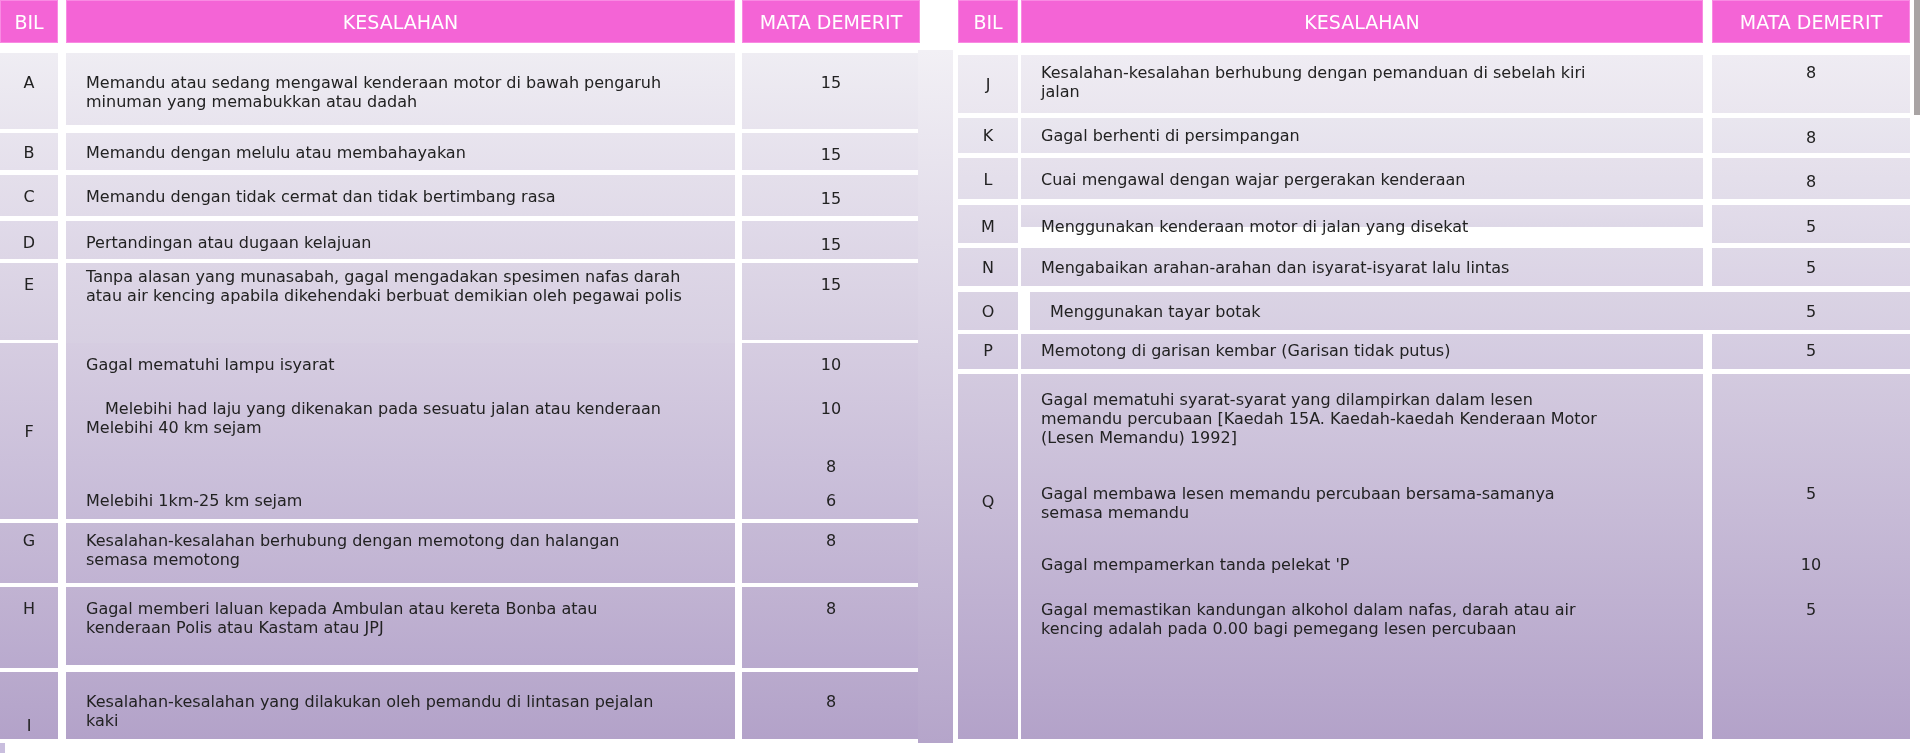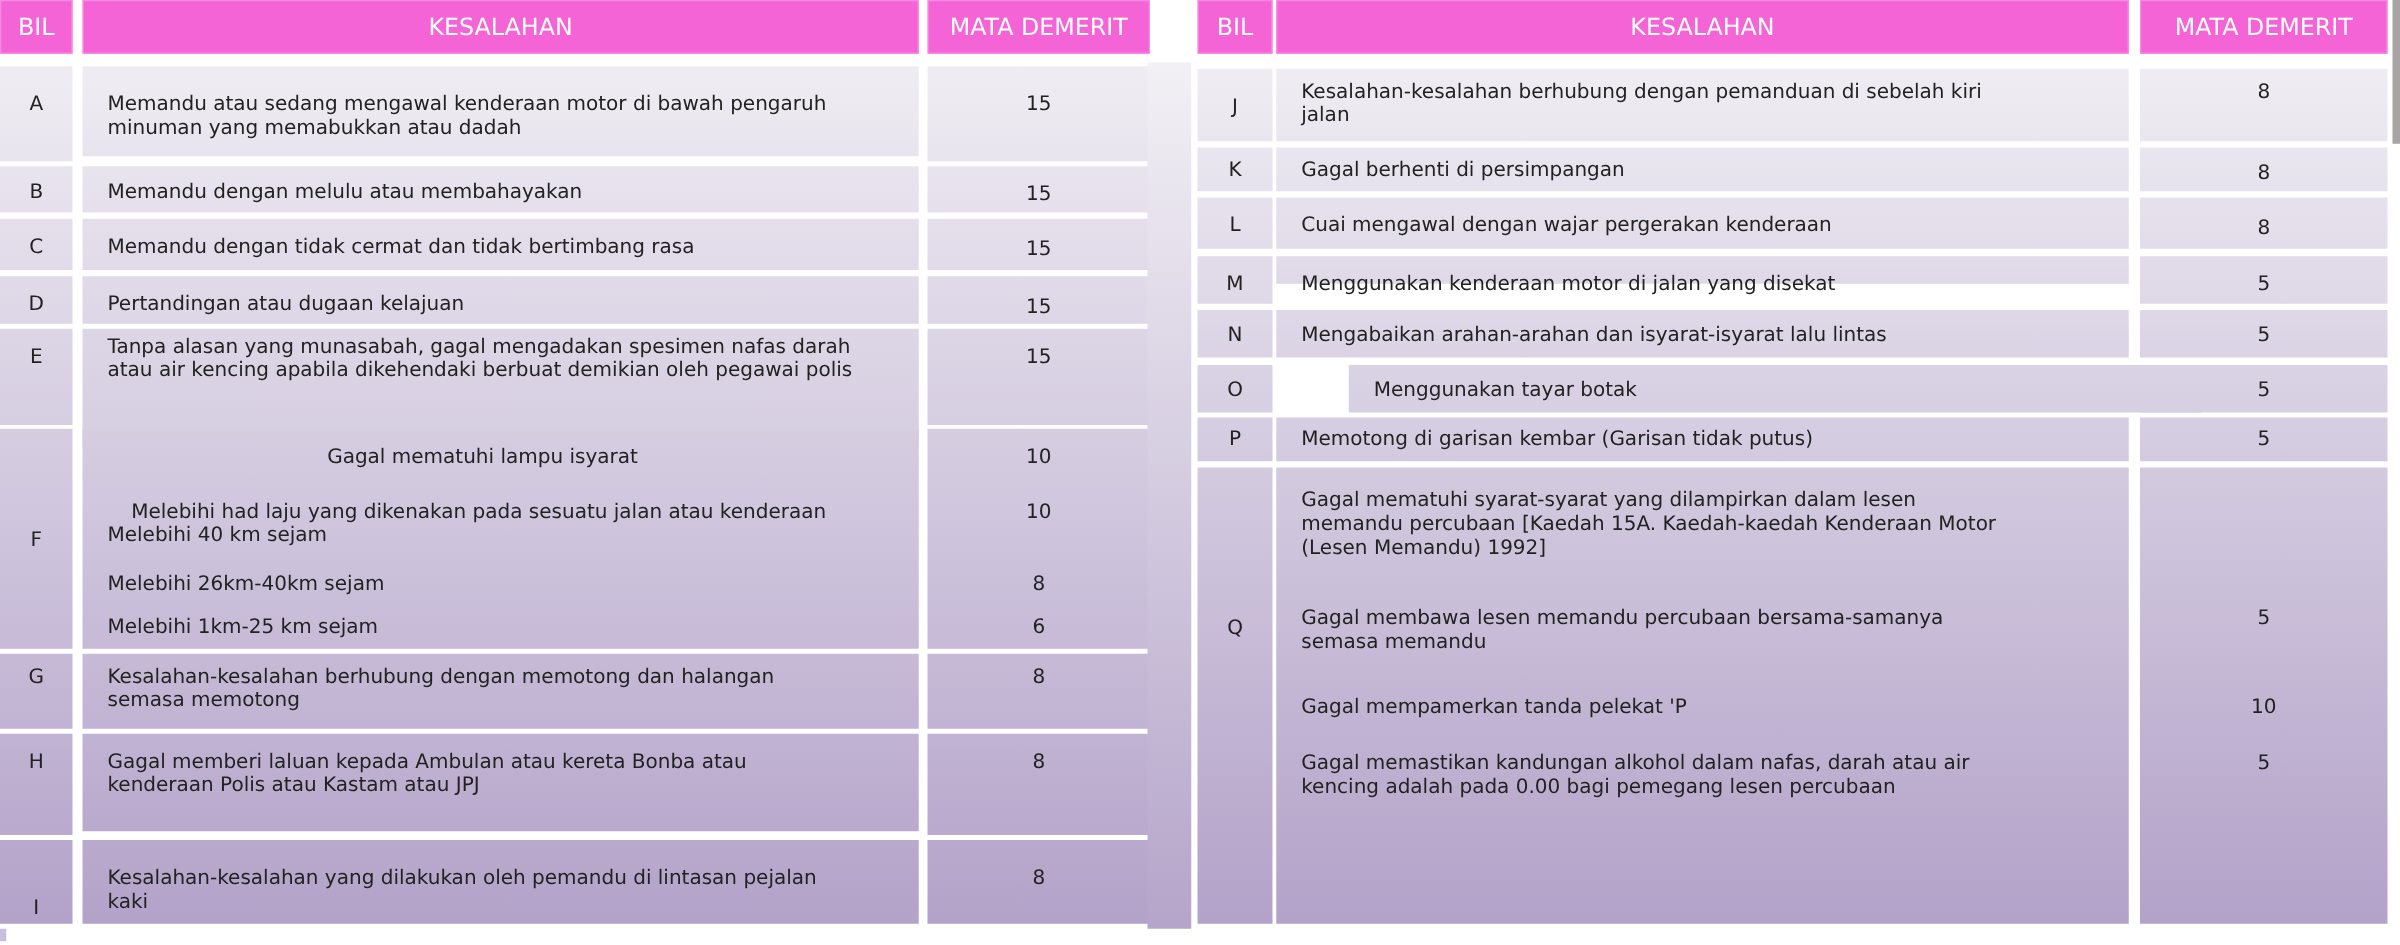--- a/index.html
+++ b/index.html
@@ -99,24 +99,23 @@
         </div>
         <div class="cell" style="left: 742px; width: 178px; top: 263px; height: 77px; background: linear-gradient(rgb(221, 214, 230), rgb(214, 206, 225));">
           <div class="subnum" style="top: 12px;">15</div>
         </div>
       </div>
       <div>
         <div class="cell bil" style="left: 0px; width: 58px; top: 343px; height: 176px; background: linear-gradient(rgb(214, 205, 225), rgb(198, 186, 215)); padding-top: 79px;">
           <span>F</span>
         </div>
         <div class="cell" style="left: 66px; width: 669px; top: 343px; height: 176px; background: linear-gradient(rgb(214, 205, 225), rgb(198, 186, 215));">
-          <div class="sub" style="top: 12px; max-width: 600px; text-align: center;">Gagal mematuhi lampu isyarat</div>
+          <div class="sub" style="top: 12px; max-width: 600px;">Gagal mematuhi lampu isyarat</div>
           <div class="sub" style="top: 56px; max-width: 600px; margin-left: 19px;">Melebihi had laju yang dikenakan pada sesuatu jalan atau kenderaan</div>
           <div class="sub" style="top: 75px; max-width: 600px;">Melebihi 40 km sejam</div>
-          <div class="sub" style="top: 114px; max-width: 600px;">Melebihi 26km-40km sejam</div>
           <div class="sub" style="top: 148px; max-width: 600px;">Melebihi 1km-25 km sejam</div>
         </div>
         <div class="cell" style="left: 742px; width: 178px; top: 343px; height: 176px; background: linear-gradient(rgb(214, 205, 225), rgb(198, 186, 215));">
           <div class="subnum" style="top: 12px;">10</div>
           <div class="subnum" style="top: 56px;">10</div>
           <div class="subnum" style="top: 114px;">8</div>
           <div class="subnum" style="top: 148px;">6</div>
         </div>
       </div>
       <div>
@@ -220,21 +219,21 @@
           <div class="sub" style="top: 10px; max-width: 560px;">Mengabaikan arahan-arahan dan isyarat-isyarat lalu lintas</div>
         </div>
         <div class="cell" style="left: 1712px; width: 198px; top: 248px; height: 38px; background: linear-gradient(rgb(222, 216, 231), rgb(219, 211, 229));">
           <div class="subnum" style="top: 10px;">5</div>
         </div>
       </div>
       <div>
         <div class="cell bil" style="left: 958px; width: 60px; top: 292px; height: 38px; background: linear-gradient(rgb(218, 211, 228), rgb(215, 207, 226)); padding-top: 10px;">
           <span>O</span>
         </div>
-        <div class="cell" style="left: 1079px; width: 682px; top: 292px; height: 38px; background: linear-gradient(rgb(218, 211, 228), rgb(215, 207, 226));">
+        <div class="cell" style="left: 1030px; width: 682px; top: 292px; height: 38px; background: linear-gradient(rgb(218, 211, 228), rgb(215, 207, 226));">
           <div class="sub" style="top: 10px; max-width: 560px;">Menggunakan tayar botak</div>
         </div>
         <div class="cell" style="left: 1712px; width: 198px; top: 292px; height: 38px; background: linear-gradient(rgb(218, 211, 228), rgb(215, 207, 226));">
           <div class="subnum" style="top: 10px;">5</div>
         </div>
       </div>
       <div>
         <div class="cell bil" style="left: 958px; width: 60px; top: 334px; height: 35px; background: linear-gradient(rgb(214, 206, 226), rgb(211, 202, 224)); padding-top: 7px;">
           <span>P</span>
         </div>

